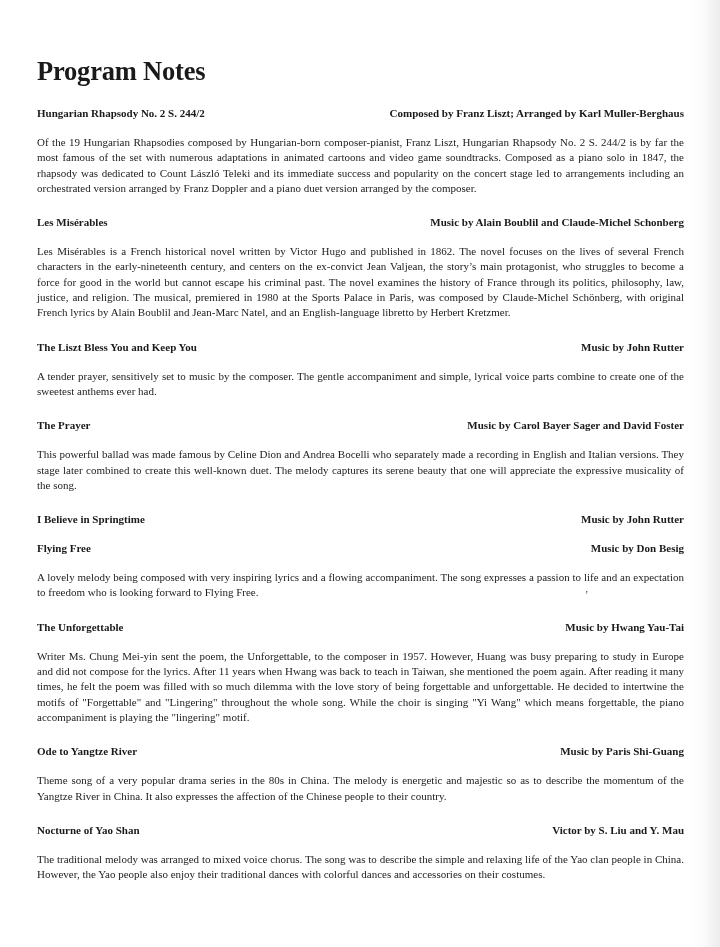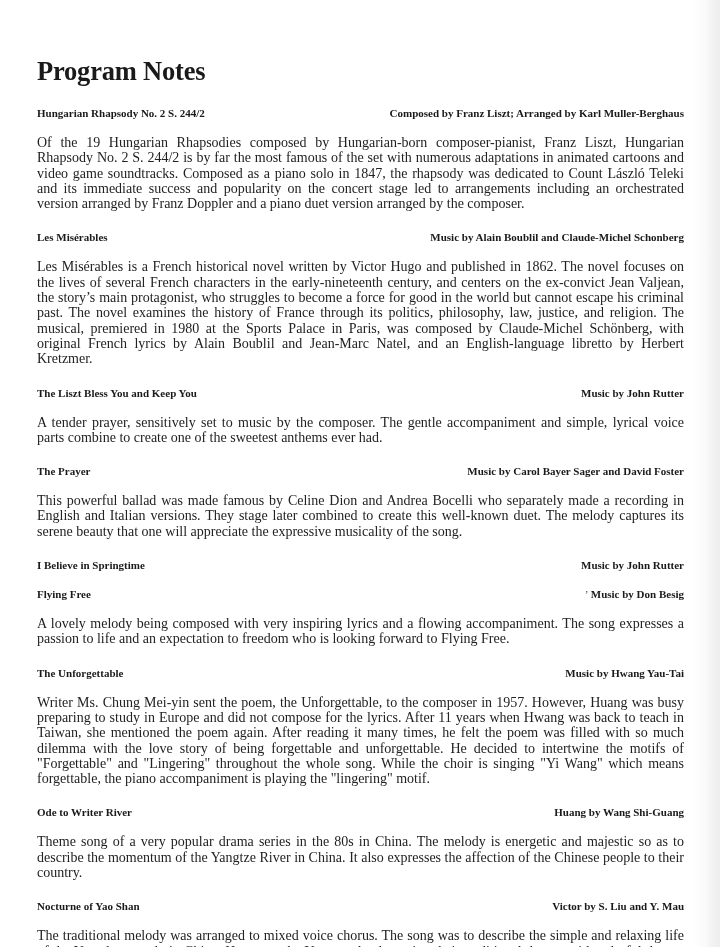--- a/index.html
+++ b/index.html
@@ -48,21 +48,21 @@
       align-items: baseline;
       font-weight: bold;
       font-size: 11px;
       line-height: 14px;
       margin-bottom: 15px;
       color: #1a1a1a;
     }
     .piece-title { white-space: nowrap; }
     .piece-credit { white-space: nowrap; text-align: center; }
     .piece-desc {
-      font-size: 14px;
+      font-size: 11px;
       line-height: 15.3px;
       text-align: justify;
       margin: 0 0 19px 0;
       color: #222;
     }
     .stray-mark {
       position: absolute;
       left: 585px;
       top: 589px;
       font-size: 10px;
@@ -129,22 +129,22 @@
     <div class="section">
       <div class="section-head">
         <span class="piece-title">The Unforgettable</span>
         <span class="piece-credit">Music by Hwang Yau-Tai</span>
       </div>
       <p class="piece-desc">Writer Ms. Chung Mei-yin sent the poem, the Unforgettable, to the composer in 1957. However, Huang was busy preparing to study in Europe and did not compose for the lyrics. After 11 years when Hwang was back to teach in Taiwan, she mentioned the poem again. After reading it many times, he felt the poem was filled with so much dilemma with the love story of being forgettable and unforgettable. He decided to intertwine the motifs of "Forgettable" and "Lingering" throughout the whole song. While the choir is singing "Yi Wang" which means forgettable, the piano accompaniment is playing  the "lingering" motif.</p>
     </div>
 
     <div class="section">
       <div class="section-head">
-        <span class="piece-title">Ode to Writer River</span>
-        <span class="piece-credit">Huang by Wang Shi-Guang</span>
+        <span class="piece-title">Ode to Yangtze River</span>
+        <span class="piece-credit">Music by Paris Shi-Guang</span>
       </div>
       <p class="piece-desc">Theme song of a very popular drama series in the 80s in China. The melody is energetic and majestic so as to describe the momentum of the Yangtze River in China. It also expresses the affection of the Chinese people to their country.</p>
     </div>
 
     <div class="section">
       <div class="section-head">
         <span class="piece-title">Nocturne of Yao Shan</span>
         <span class="piece-credit">Victor by S. Liu and Y. Mau</span>
       </div>
       <p class="piece-desc">The traditional melody was arranged to mixed voice chorus. The song was to describe the simple and relaxing life of the Yao clan people in China. However, the Yao people also enjoy their traditional dances with colorful dances and accessories on their costumes.</p>

